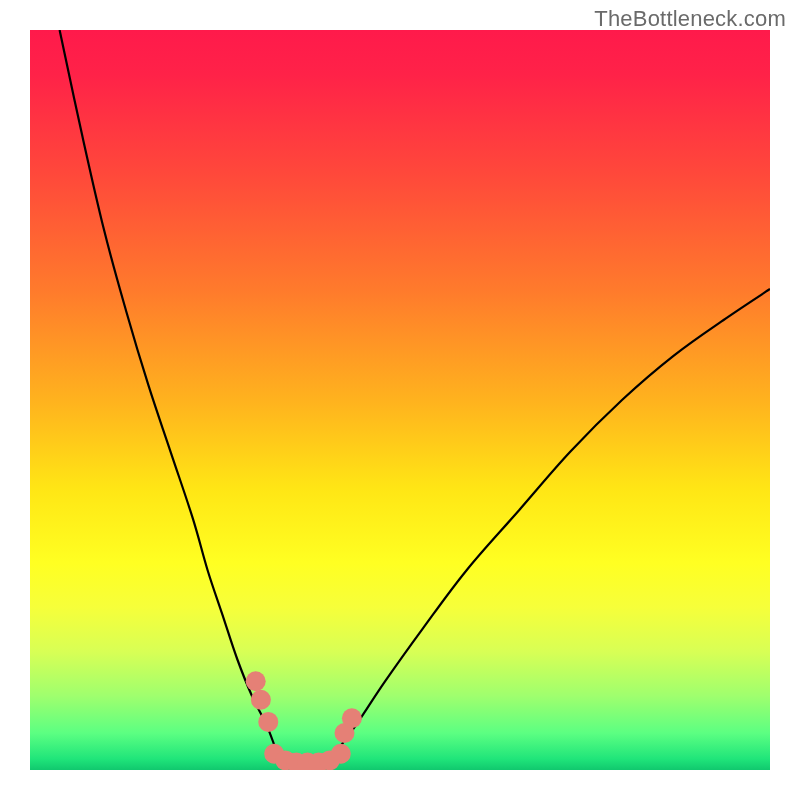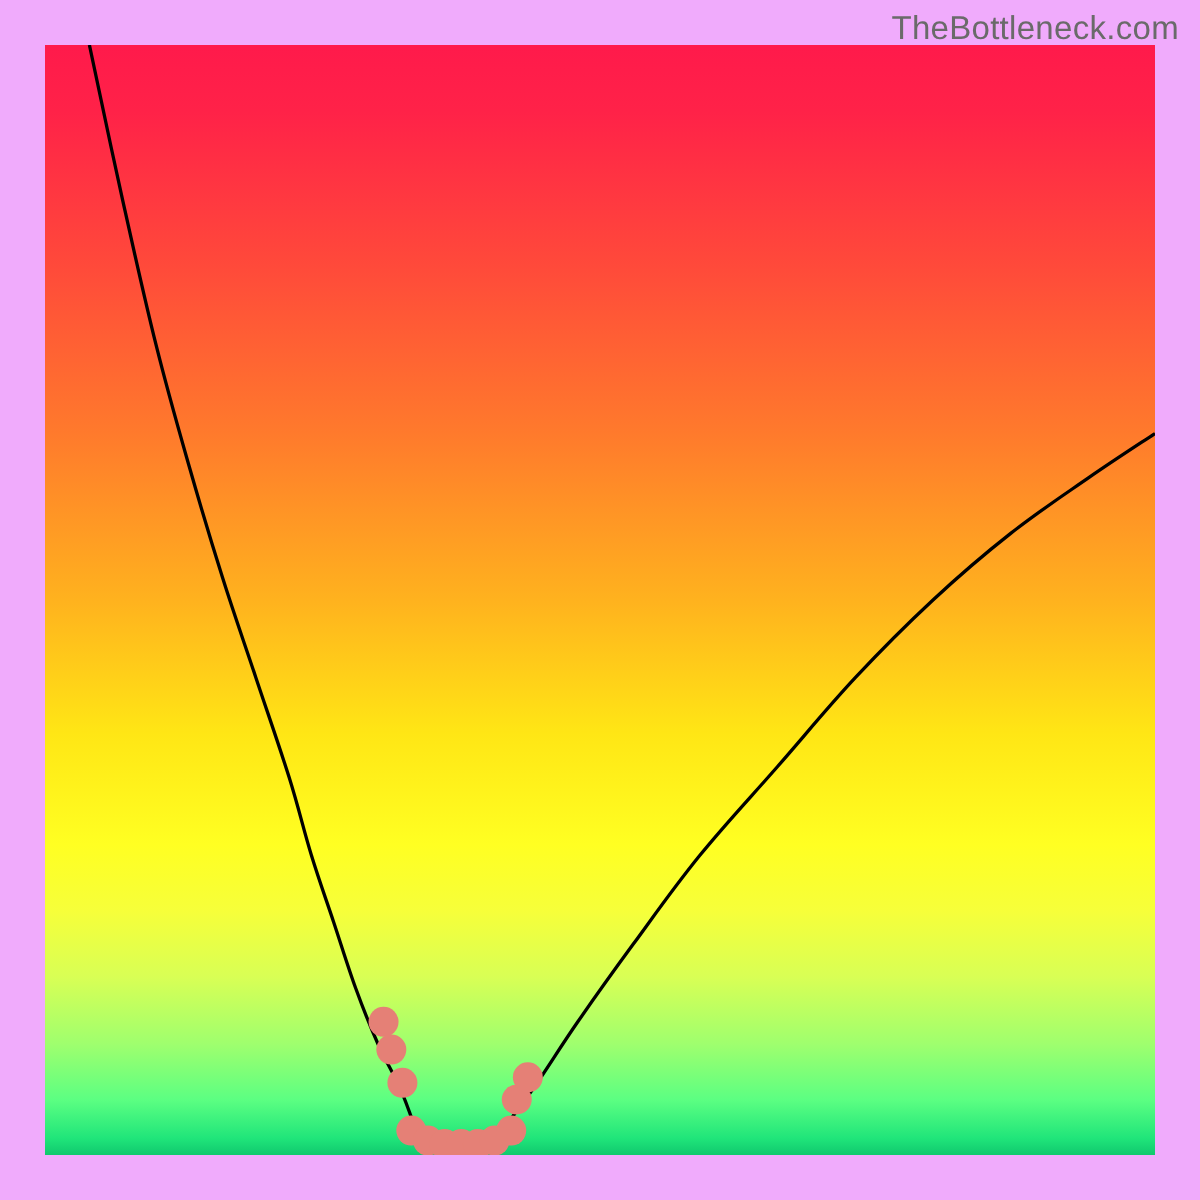--- a/index.html
+++ b/index.html
@@ -10,21 +10,21 @@
     background: #000;
     overflow: hidden;
     font-family: Arial, Helvetica, sans-serif;
   }
   .frame {
     position: absolute;
     left: 0;
     top: 0;
     width: 800px;
     height: 800px;
-    background: #f0abfc;
+    background: #ffffff;
   }
   .plot-area {
     position: absolute;
     left: 30px;
     top: 30px;
     width: 740px;
     height: 740px;
     overflow: hidden;
   }
   .gradient {

